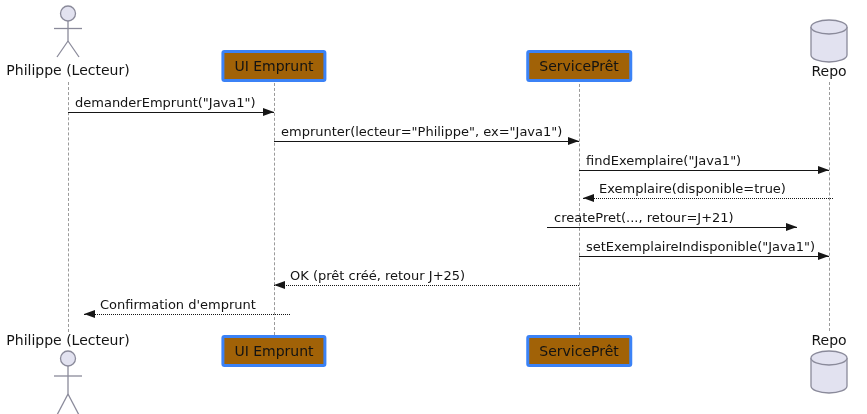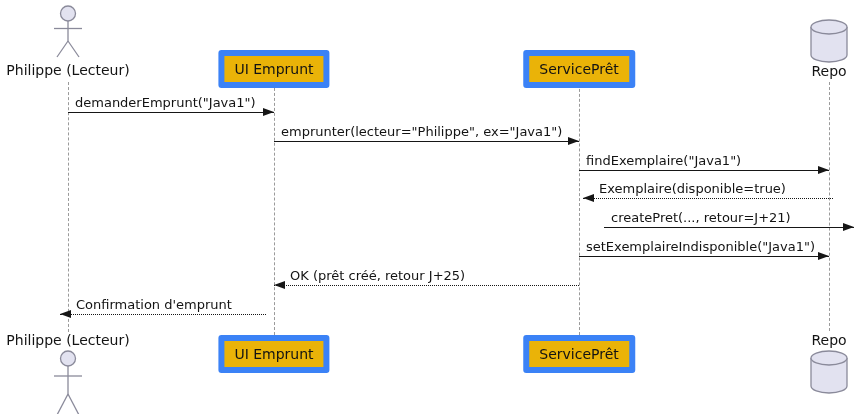--- a/index.html
+++ b/index.html
@@ -3,21 +3,21 @@
 <meta charset="utf-8">
 <style>
   html,body{margin:0;padding:0;background:#ffffff;}
   body{width:867px;height:414px;position:relative;font-family:"DejaVu Sans",sans-serif;}
   .diagram{position:absolute;left:0;top:0;width:867px;height:414px;overflow:hidden;background:#ffffff;}
 
   .lifeline{position:absolute;width:0;border-left:1px dashed #9a9a9a;}
 
   .pbox{
     position:absolute;transform:translateX(-50%);
-    background:#eab308;border:6px solid #3b82f6;border-radius:3px;
+    background:#a16207;border:3px solid #3b82f6;border-radius:3px;
     padding:4px 10px;font-size:14px;color:#131313;white-space:nowrap;line-height:18px;
   }
   .plabel{
     position:absolute;transform:translateX(-50%);
     font-size:14px;color:#131313;white-space:nowrap;line-height:16px;
   }
 
   .msg{position:absolute;font-size:13px;color:#131313;}
   .msg-label{height:16px;line-height:16px;white-space:nowrap;padding-left:7px;margin-bottom:1px;}
   .msg.dotted .msg-label{padding-left:16px;}
@@ -79,42 +79,42 @@
       </div>
   </div>
 
   <div class="msg dotted" style="left:583px;top:181px;width:250px">
     <div class="msg-label">Exemplaire(disponible=true)</div>
     <div class="msg-line">
         <span class="arrow arrow-left"></span>
       </div>
   </div>
 
-  <div class="msg" style="left:604px;top:210px;width:250px">
+  <div class="msg" style="left:547px;top:210px;width:250px">
     <div class="msg-label">createPret(..., retour=J+21)</div>
     <div class="msg-line">
         <span class="arrow arrow-right"></span>
       </div>
   </div>
 
   <div class="msg" style="left:579px;top:239px;width:250px">
     <div class="msg-label">setExemplaireIndisponible("Java1")</div>
     <div class="msg-line">
         <span class="arrow arrow-right"></span>
       </div>
   </div>
 
   <div class="msg dotted" style="left:274px;top:268px;width:305px">
     <div class="msg-label">OK (prêt créé, retour J+25)</div>
     <div class="msg-line">
         <span class="arrow arrow-left"></span>
       </div>
   </div>
 
-  <div class="msg dotted" style="left:60px;top:297px;width:206px">
+  <div class="msg dotted" style="left:84px;top:297px;width:206px">
     <div class="msg-label">Confirmation d'emprunt</div>
     <div class="msg-line">
         <span class="arrow arrow-left"></span>
       </div>
   </div>
 
   <div class="plabel" style="left:68px;top:332px">Philippe (Lecteur)</div>
   <svg style="position:absolute;left:50px;top:349px" width="36" height="70" viewBox="0 0 36 70">
     <circle class="shape" cx="18" cy="9.5" r="7.5"></circle>
     <line class="stick" x1="18" y1="17" x2="18" y2="45"></line>

